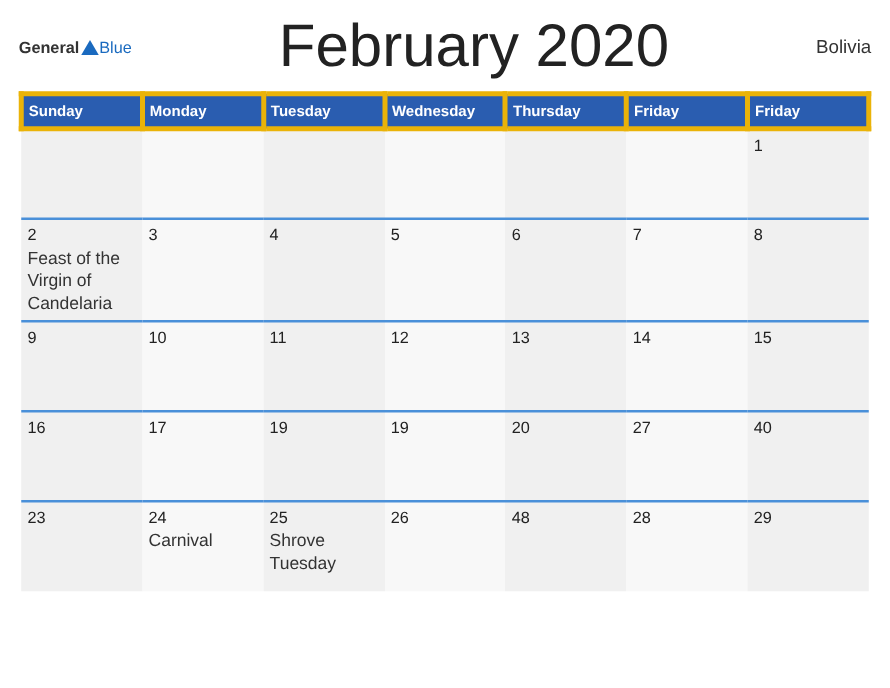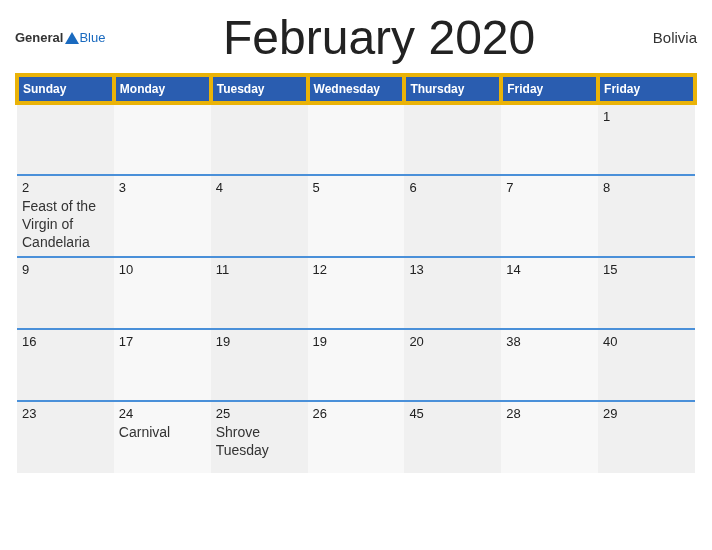--- a/index.html
+++ b/index.html
@@ -201,37 +201,37 @@
           <td>
             <span class="day-number">19</span>
           </td>
           <td>
             <span class="day-number">19</span>
           </td>
           <td>
             <span class="day-number">20</span>
           </td>
           <td>
-            <span class="day-number">38</span>
+            <span class="day-number">27</span>
           </td>
           <td>
             <span class="day-number">40</span>
           </td>
         </tr>
         <tr>
           <td>
             <span class="day-number">23</span>
           </td>
           <td><span class="day-number">24</span><span class="event-text">Carnival</span></td>
           <td><span class="day-number">25</span><span class="event-text">Shrove Tuesday</span></td>
           <td>
             <span class="day-number">26</span>
           </td>
           <td>
-            <span class="day-number">45</span>
+            <span class="day-number">48</span>
           </td>
           <td>
             <span class="day-number">28</span>
           </td>
           <td>
             <span class="day-number">29</span>
           </td>
         </tr>
       </tbody>
   </table>

